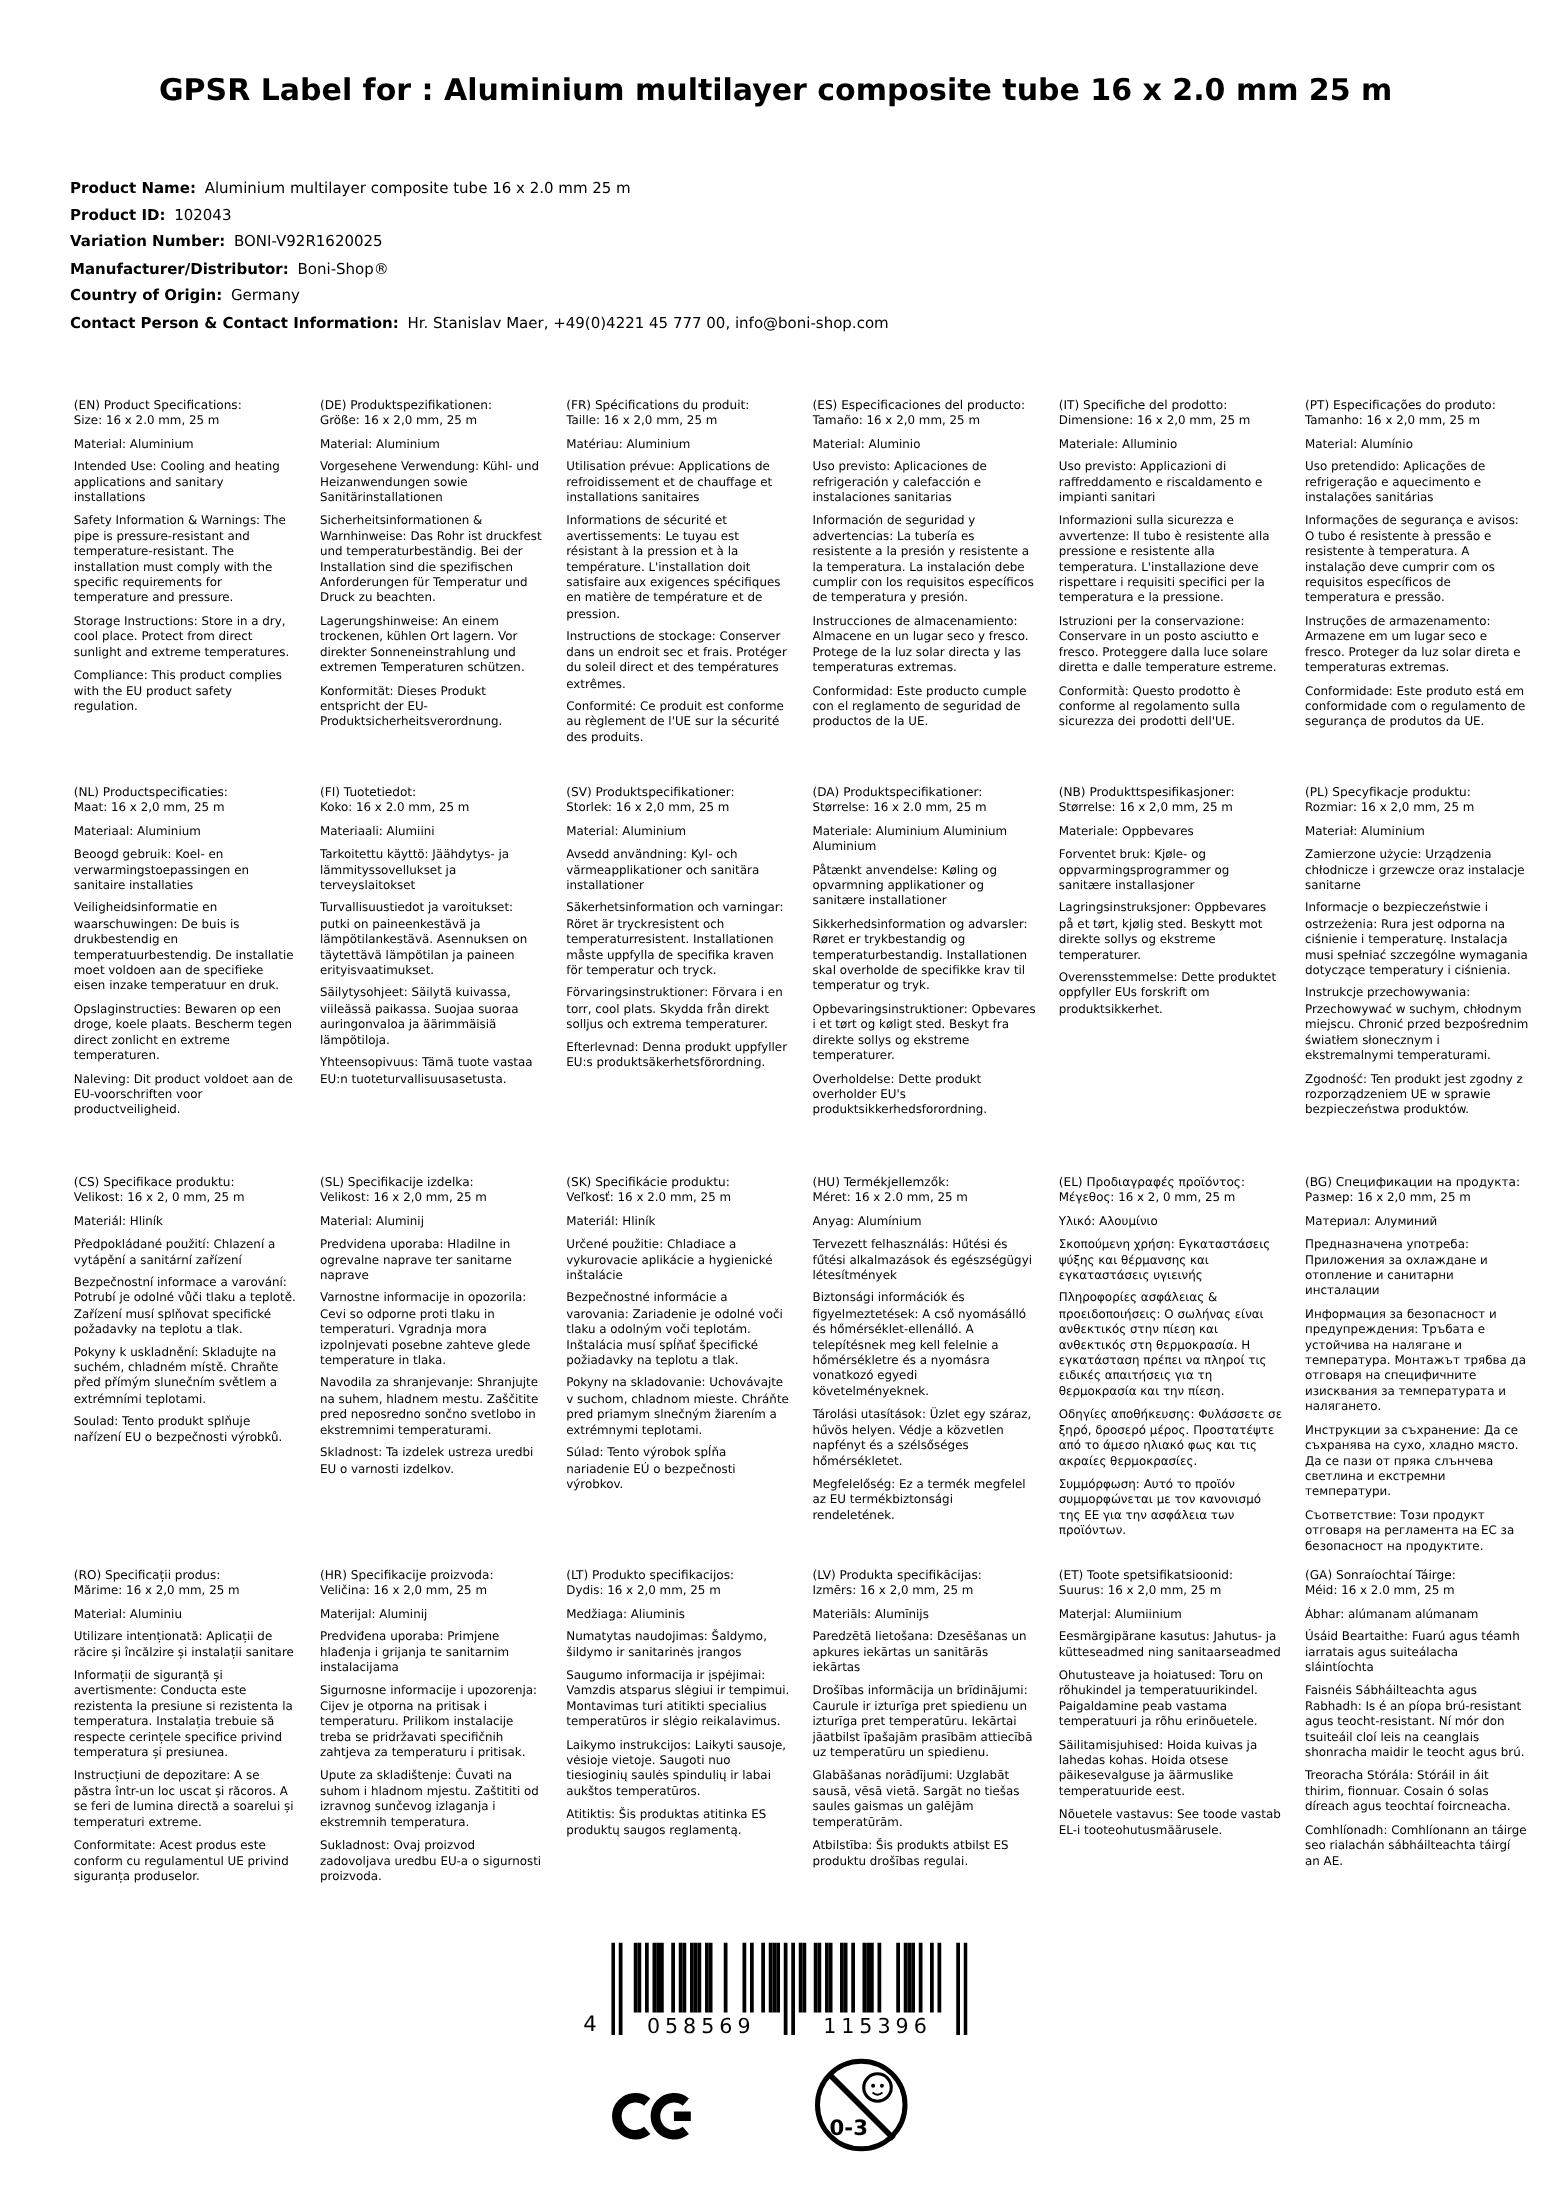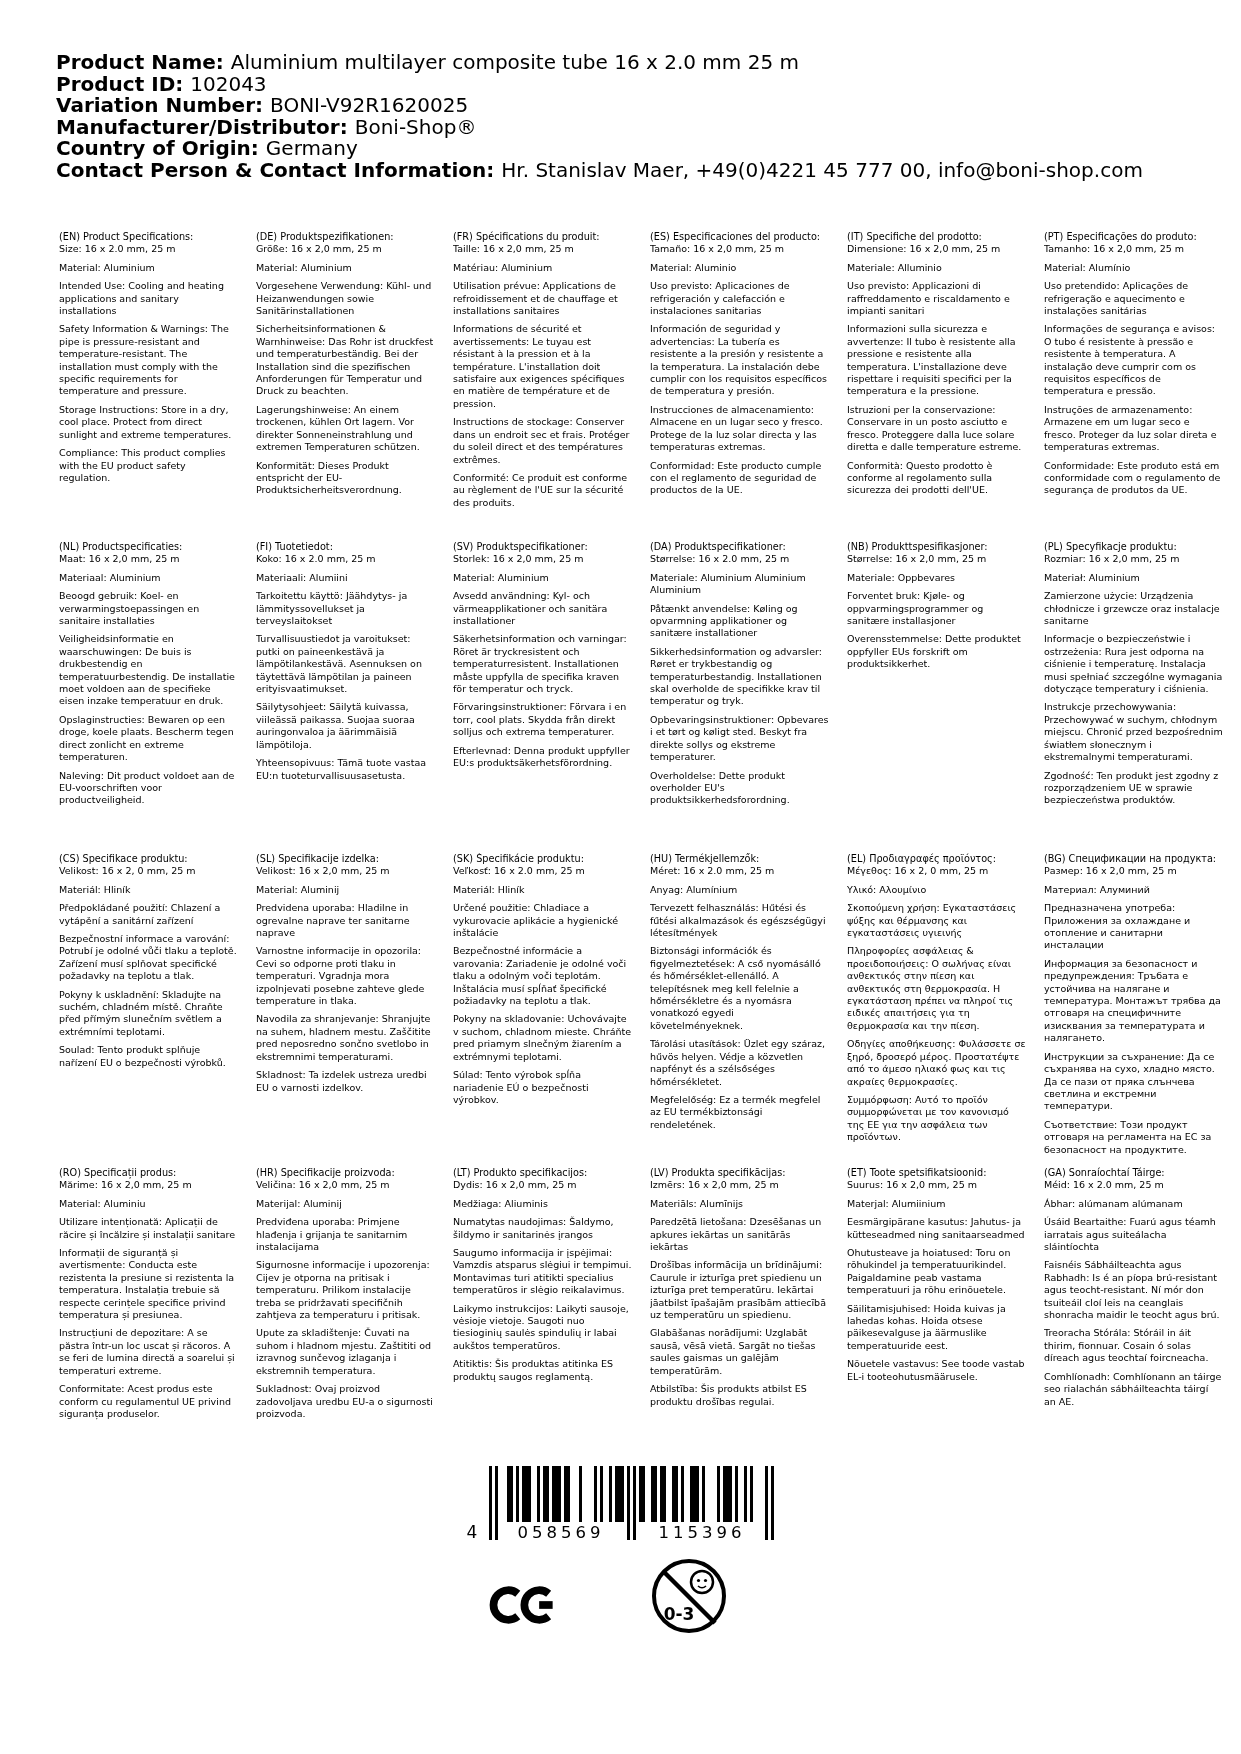--- a/index.html
+++ b/index.html
@@ -1,37 +1,38 @@
 <!DOCTYPE html>
 <html><head>
 <meta charset="utf-8">
 <style>
   html,body{margin:0;padding:0;background:#fff;}
   body{width:1241px;min-height:1754px;color:#000;font-family:"DejaVu Sans",sans-serif;}
   .doc{position:relative;width:1241px;min-height:1754px;background:#fff;overflow:hidden;}
   h1.title{font-size:24px;font-weight:bold;text-align:center;margin:56px 115px 0 115px;line-height:32px;}
-  .pinfo{margin:52px 0 0 56px;font-size:20px;line-height:21.5px;}
+  .pinfo{margin:52px 0 0 56px;font-size:12px;line-height:21.5px;}
   .pline{white-space:nowrap;}
   .plbl{font-weight:bold;margin-right:7px;}
   .grid{display:grid;grid-template-columns:repeat(6,1fr);column-gap:16px;grid-template-rows:310px 312px 314px auto;margin:50px 16px 0 59px;}
   .cell{font-size:9.5px;line-height:12.4px;overflow:hidden;padding-right:2px;}
   .cell .bt{font-weight:normal;font-size:9.7px;}
   .cell p{margin:6px 0 0 0;}
   .cell p:first-of-type{margin-top:0;}
   .footer{margin-top:46px;display:flex;flex-direction:column;align-items:center;}
   .barcode{display:flex;align-items:flex-end;gap:12px;}
   .lead{font-size:17px;line-height:17px;padding-bottom:1px;}
   .symbols{display:flex;align-items:flex-end;gap:88px;margin-top:14px;transform:translateX(-12px);}
   svg{display:block;}
 </style>
 </head>
 <body>
 
 <div class="doc">
 
+  <h1 class="title">GPSR Label for : Aluminium multilayer composite tube 16 x 2.0 mm 25 m</h1>
 
   <div class="pinfo">
     <div class="pline"><span class="plbl">Product Name:</span><span class="pval">Aluminium multilayer composite tube 16 x 2.0 mm 25 m</span></div>
     <div class="pline"><span class="plbl">Product ID:</span><span class="pval">102043</span></div>
     <div class="pline"><span class="plbl">Variation Number:</span><span class="pval">BONI-V92R1620025</span></div>
     <div class="pline"><span class="plbl">Manufacturer/Distributor:</span><span class="pval">Boni-Shop®</span></div>
     <div class="pline"><span class="plbl">Country of Origin:</span><span class="pval">Germany</span></div>
     <div class="pline"><span class="plbl">Contact Person &amp; Contact Information:</span><span class="pval">Hr. Stanislav Maer, +49(0)4221 45 777 00, info@boni-shop.com</span></div>
   </div>
 
@@ -124,20 +125,21 @@
         <p>Påtænkt anvendelse: Køling og opvarmning applikationer og sanitære installationer</p>
         <p>Sikkerhedsinformation og advarsler: Røret er trykbestandig og temperaturbestandig. Installationen skal overholde de specifikke krav til temperatur og tryk.</p>
         <p>Opbevaringsinstruktioner: Opbevares i et tørt og køligt sted. Beskyt fra direkte sollys og ekstreme temperaturer.</p>
         <p>Overholdelse: Dette produkt overholder EU's produktsikkerhedsforordning.</p>
       </div>
       <div class="cell">
         <div class="bt">(NB) Produkttspesifikasjoner:</div>
         <p>Størrelse: 16 x 2,0 mm, 25 m</p>
         <p>Materiale: Oppbevares</p>
         <p>Forventet bruk: Kjøle- og oppvarmingsprogrammer og sanitære installasjoner</p>
+        <p>Lagringsinstruksjoner: Oppbevares på et tørt, kjølig sted. Beskytt mot direkte sollys og ekstreme temperaturer.</p>
         <p>Overensstemmelse: Dette produktet oppfyller EUs forskrift om produktsikkerhet.</p>
       </div>
       <div class="cell">
         <div class="bt">(PL) Specyfikacje produktu:</div>
         <p>Rozmiar: 16 x 2,0 mm, 25 m</p>
         <p>Materiał: Aluminium</p>
         <p>Zamierzone użycie: Urządzenia chłodnicze i grzewcze oraz instalacje sanitarne</p>
         <p>Informacje o bezpieczeństwie i ostrzeżenia: Rura jest odporna na ciśnienie i temperaturę. Instalacja musi spełniać szczególne wymagania dotyczące temperatury i ciśnienia.</p>
         <p>Instrukcje przechowywania: Przechowywać w suchym, chłodnym miejscu. Chronić przed bezpośrednim światłem słonecznym i ekstremalnymi temperaturami.</p>
         <p>Zgodność: Ten produkt jest zgodny z rozporządzeniem UE w sprawie bezpieczeństwa produktów.</p>

